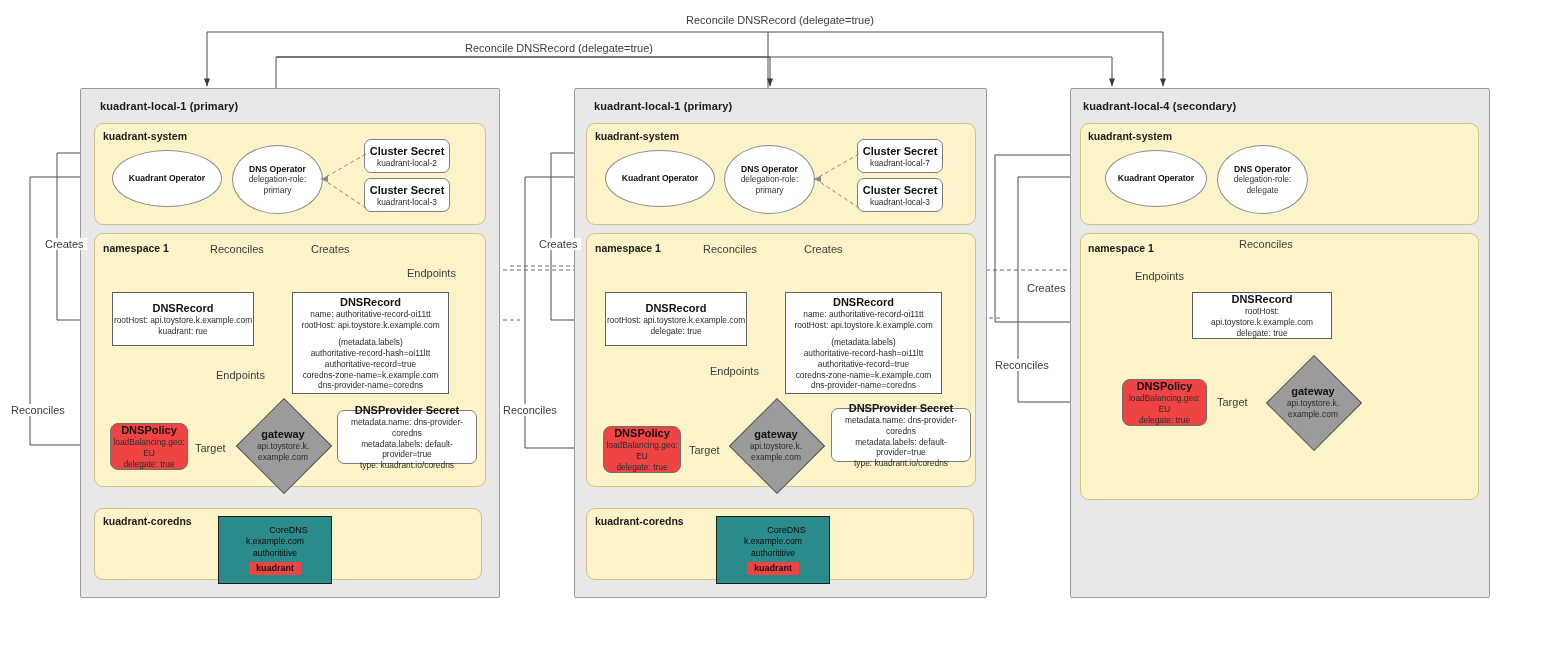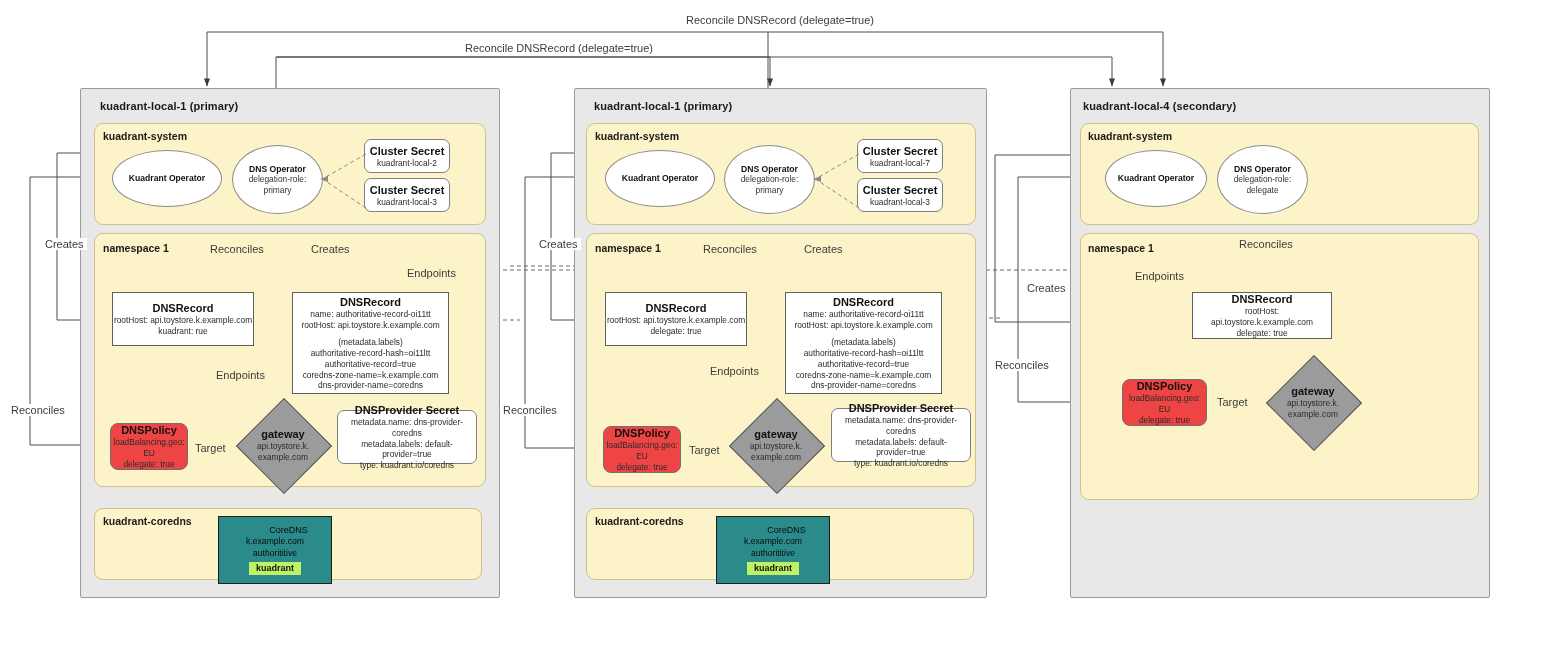--- a/index.html
+++ b/index.html
@@ -36,21 +36,21 @@
   .diamond .shape{position:absolute;inset:0;background:#9b9b9b;border:1px solid #555;
         transform:rotate(45deg);}
   .diamond .lbl{position:absolute;inset:0;display:flex;flex-direction:column;
         align-items:center;justify-content:center;text-align:center;line-height:1.25;}
 
   .coredns{position:absolute;background:#2b8a8a;border:1px solid #1d1d1d;
         display:flex;flex-direction:column;align-items:center;justify-content:center;
         text-align:center;line-height:1.3;}
   .coredns .ct{font-size:9px;font-weight:normal;color:#0b0b0b;margin-left:27px;}
   .coredns .cs{font-size:8.6px;color:#0b0b0b;text-align:center;}
-  .badge{margin-top:3px;background:#bef264;color:#111;font-size:9px;font-weight:bold;
+  .badge{margin-top:3px;background:#ef4444;color:#111;font-size:9px;font-weight:bold;
         padding:1px 7px;}
 
   .elabel{position:absolute;font-size:11px;color:#3c3c3c;background:#ffffff;
         padding:0 3px;white-space:nowrap;}
   .elabel.onyellow{background:#fdf3c8;}
   .elabel.top{background:#ffffff;}
 </style>
 </head>
 <body>
 

